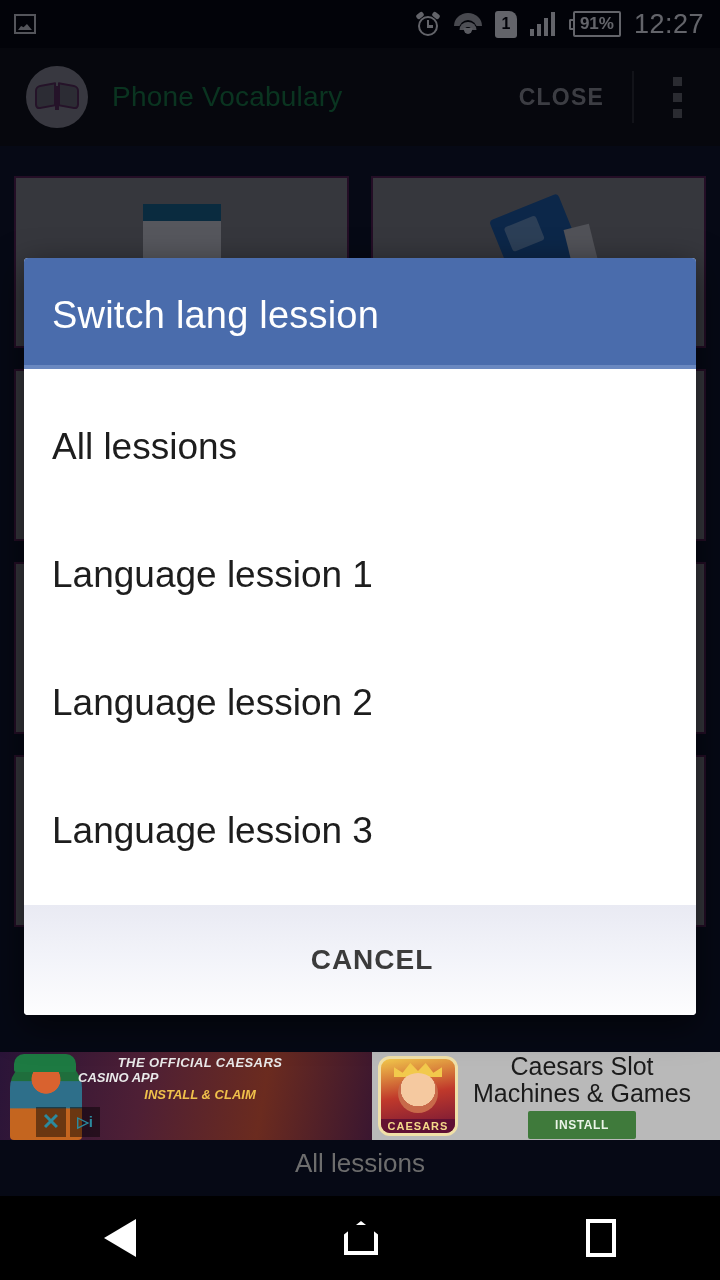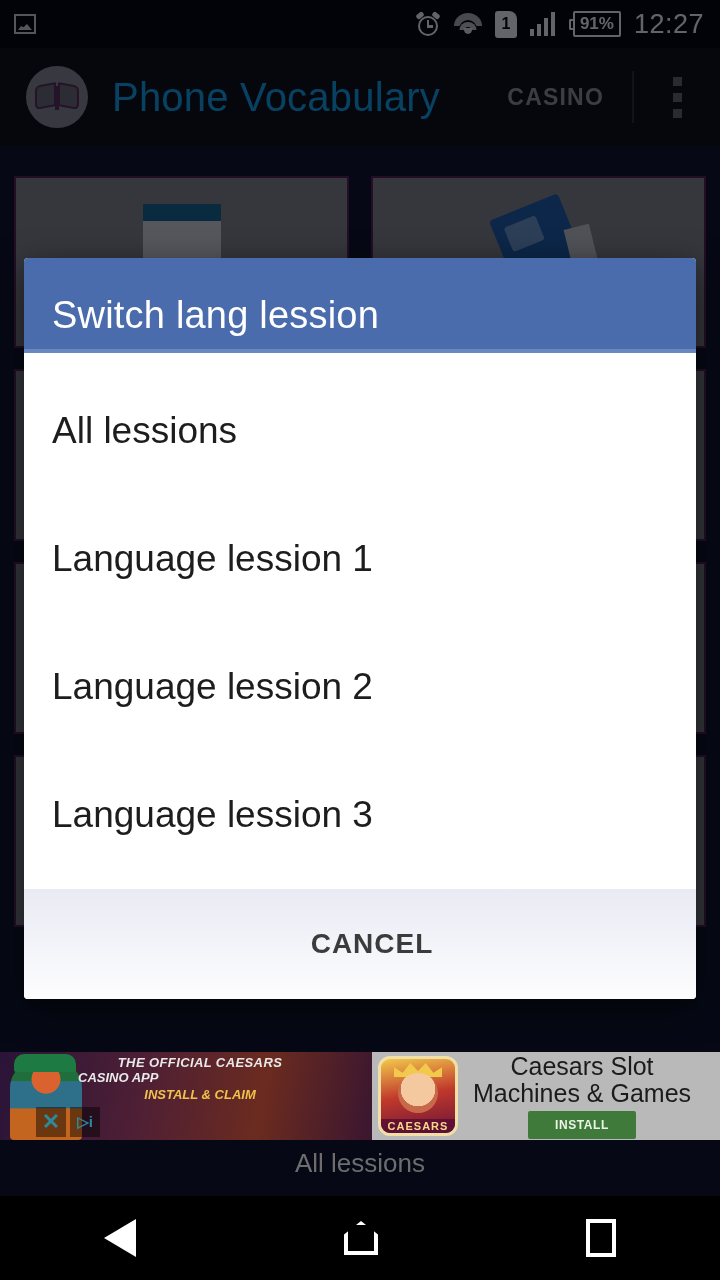--- a/index.html
+++ b/index.html
@@ -73,21 +73,21 @@
   }
   .book-shape { position:absolute; left:9px; top:18px; width:44px; height:26px; }
   .book-shape .pg {
     position:absolute; top:0; width:21px; height:24px; background:#6f6d72;
     border:2px solid #5d2a55;
   }
   .book-shape .pg.l { left:0; border-radius:5px 1px 1px 5px; transform:skewY(-10deg); }
   .book-shape .pg.r { right:0; border-radius:1px 5px 5px 1px; transform:skewY(10deg); }
   .book-shape .spine { position:absolute; left:20px; top:2px; width:4px; height:24px; background:#5d2a55; }
   .app-title {
-    margin-left:24px; color:#0ea5e9; font-size:40px; font-weight:400; letter-spacing:.2px;
+    margin-left:24px; color:#15803d; font-size:28px; font-weight:400; letter-spacing:.2px;
   }
   .close-btn {
     margin-left:auto; color:#9a9a9a; font-size:23px; font-weight:bold; letter-spacing:1.2px;
   }
   .bar-divider { width:2px; height:52px; background:#2c2c2c; margin:0 26px 0 28px; }
   .overflow { width:34px; margin-right:26px; display:flex; flex-direction:column;
               align-items:center; gap:7px; }
   .overflow i { width:9px; height:9px; background:#6a6a6a; display:block; }
 
   
@@ -110,21 +110,21 @@
 
   
   .scrim { position:absolute; inset:0; background:rgba(3,5,14,.62); z-index:70; }
 
   
   .dialog {
     position:absolute; left:24px; top:258px; width:672px;
     background:#fff; border-radius:4px; z-index:80;
     box-shadow:0 10px 34px rgba(0,0,0,.6); overflow:hidden;
   }
-  .dlg-header { background:#4a6cac; padding:36px 28px 12px; position:relative; }
+  .dlg-header { background:#4a6cac; padding:36px 28px 28px; position:relative; }
   .dlg-title { color:#fff; font-size:38px; font-weight:400; letter-spacing:.2px; }
   .dlg-accent { height:4px; background:#6a88c0; }
   .dlg-list { background:#fff; padding:14px 0 10px; }
   .dlg-item {
     height:128px; display:flex; align-items:center; padding-left:28px;
     font-size:37px; color:#1d1d1d; font-weight:400;
   }
   .dlg-footer {
     height:110px; display:flex; align-items:center; justify-content:center;
     background:linear-gradient(180deg,#e9eaf3 0%,#f2f3f9 45%,#fdfdfe 100%);
@@ -249,21 +249,21 @@
 
   <div class="app-bar">
     <div class="app-icon">
       <div class="book-shape">
         <div class="pg l"></div>
           <div class="pg r"></div>
           <div class="spine"></div>
       </div>
     </div>
     <div class="app-title">Phone Vocabulary</div>
-    <div class="close-btn">CASINO</div>
+    <div class="close-btn">CLOSE</div>
     <div class="bar-divider"></div>
     <div class="overflow">
       <i></i>
         <i></i>
         <i></i>
     </div>
   </div>
 
   <div class="bg-grid">
     <div class="bg-row">

